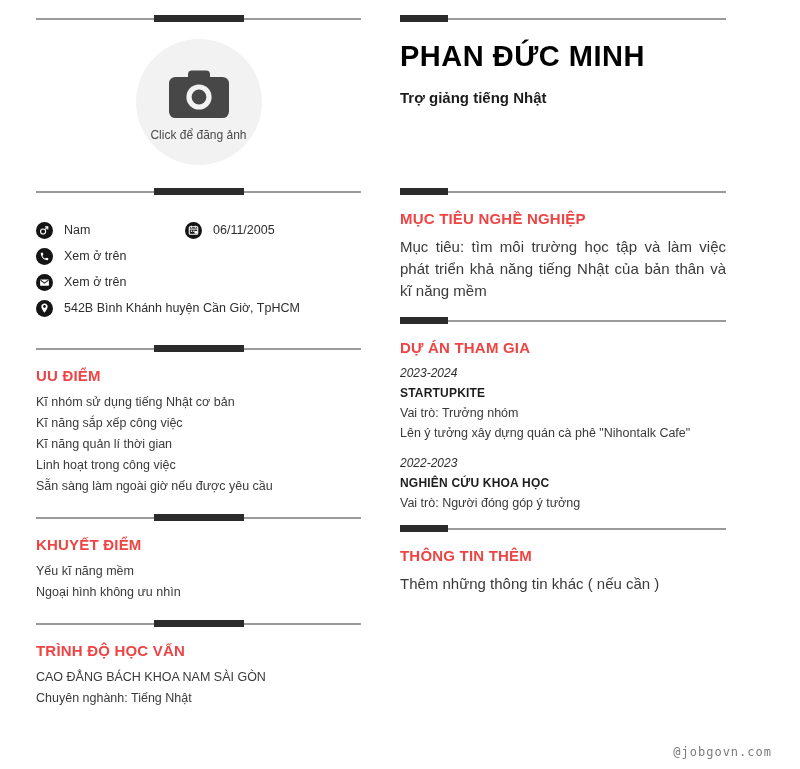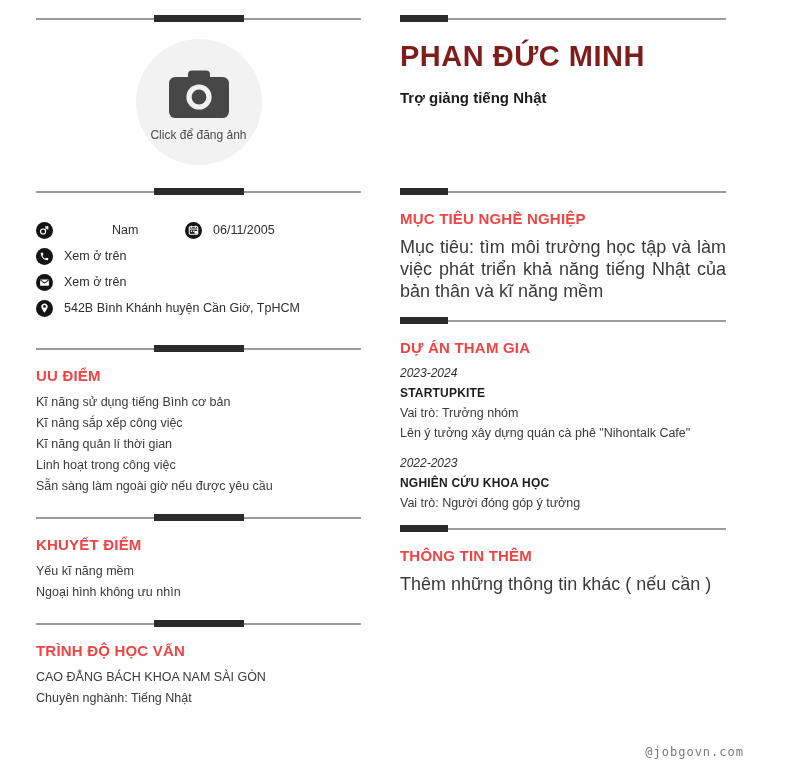--- a/index.html
+++ b/index.html
@@ -30,48 +30,48 @@
     margin:17px auto 0;display:flex;flex-direction:column;align-items:center;
     justify-content:center;cursor:pointer;
   }
   .photo svg{margin-top:6px;}
   .photo-label{font-size:12px;color:#4a4a4a;margin-top:8px;}
 
   
   .info{margin-top:22px;}
   .info-row{display:flex;align-items:center;height:26px;}
   .info-row .cell{display:flex;align-items:center;}
-  .info-row .cell.first{width:149px;gap:48px;}
+  .info-row .cell.first{width:149px;}
   .cicon{width:17px;height:17px;flex:0 0 17px;display:inline-flex;}
   .info-text{font-size:12.5px;color:#2e2e2e;margin-left:11px;white-space:nowrap;}
 
   h2.sec{
     font-size:15px;font-weight:700;color:#ef4444;
     margin:13px 0 0 0;line-height:22px;letter-spacing:.2px;
   }
   .list{margin-top:5px;}
   .li{font-size:12.5px;line-height:21px;color:#3a3a3a;}
 
   
   h1.name{
-    font-size:29px;font-weight:700;color:#7f1d1d;
+    font-size:29px;font-weight:700;color:#000000;
     margin:16px 0 0 0;line-height:36px;letter-spacing:.5px;
   }
   .subtitle{font-size:15px;font-weight:700;color:#1c1c1c;margin-top:14px;line-height:20px;}
   .spacer-to-192{margin-top:80px;}
-  .para{font-size:18px;line-height:22px;color:#3a3a3a;text-align:justify;margin-top:6px;}
+  .para{font-size:15px;line-height:22px;color:#3a3a3a;text-align:justify;margin-top:6px;}
   .proj{margin-top:4px;}
   .proj + .proj{margin-top:10px;}
   .proj .period{font-size:12px;font-style:italic;color:#2e2e2e;line-height:20px;}
   .proj .pname{font-size:12px;font-weight:700;color:#1c1c1c;line-height:20px;letter-spacing:.2px;}
   .proj .role,.proj .desc{font-size:12.5px;color:#3a3a3a;line-height:20px;}
   .mt12{margin-top:12px;}.mt15{margin-top:15px;}.mt17{margin-top:17px;}.mt23{margin-top:23px;}.mt24{margin-top:24px;}
 
   .watermark{
-    position:absolute;right:56px;bottom:10px;
+    position:absolute;right:28px;bottom:10px;
     font-family:"DejaVu Sans Mono",monospace;font-size:12px;color:#7a7a7a;
     letter-spacing:1px;
   }
 </style>
 </head>
 <body>
 
 <div class="page">
 
   <div class="col left">
@@ -152,21 +152,21 @@
         <span class="info-text">542B Bình Khánh huyện Cần Giờ, TpHCM</span>
       </div>
     </div>
 
     <div class="divider dc mt24">
         <span class="thick"></span>
       </div>
 
     <h2 class="sec">UU ĐIỂM</h2>
     <div class="list">
-      <div class="li">Kĩ năng sử dụng tiếng Bình cơ bản</div>
+      <div class="li">Kĩ nhóm sử dụng tiếng Nhật cơ bản</div>
       <div class="li">Kĩ năng sắp xếp công việc</div>
       <div class="li">Kĩ năng quản lí thời gian</div>
       <div class="li">Linh hoạt trong công việc</div>
       <div class="li">Sẵn sàng làm ngoài giờ nếu được yêu cầu</div>
     </div>
 
     <div class="divider dc mt17">
         <span class="thick"></span>
       </div>
 

